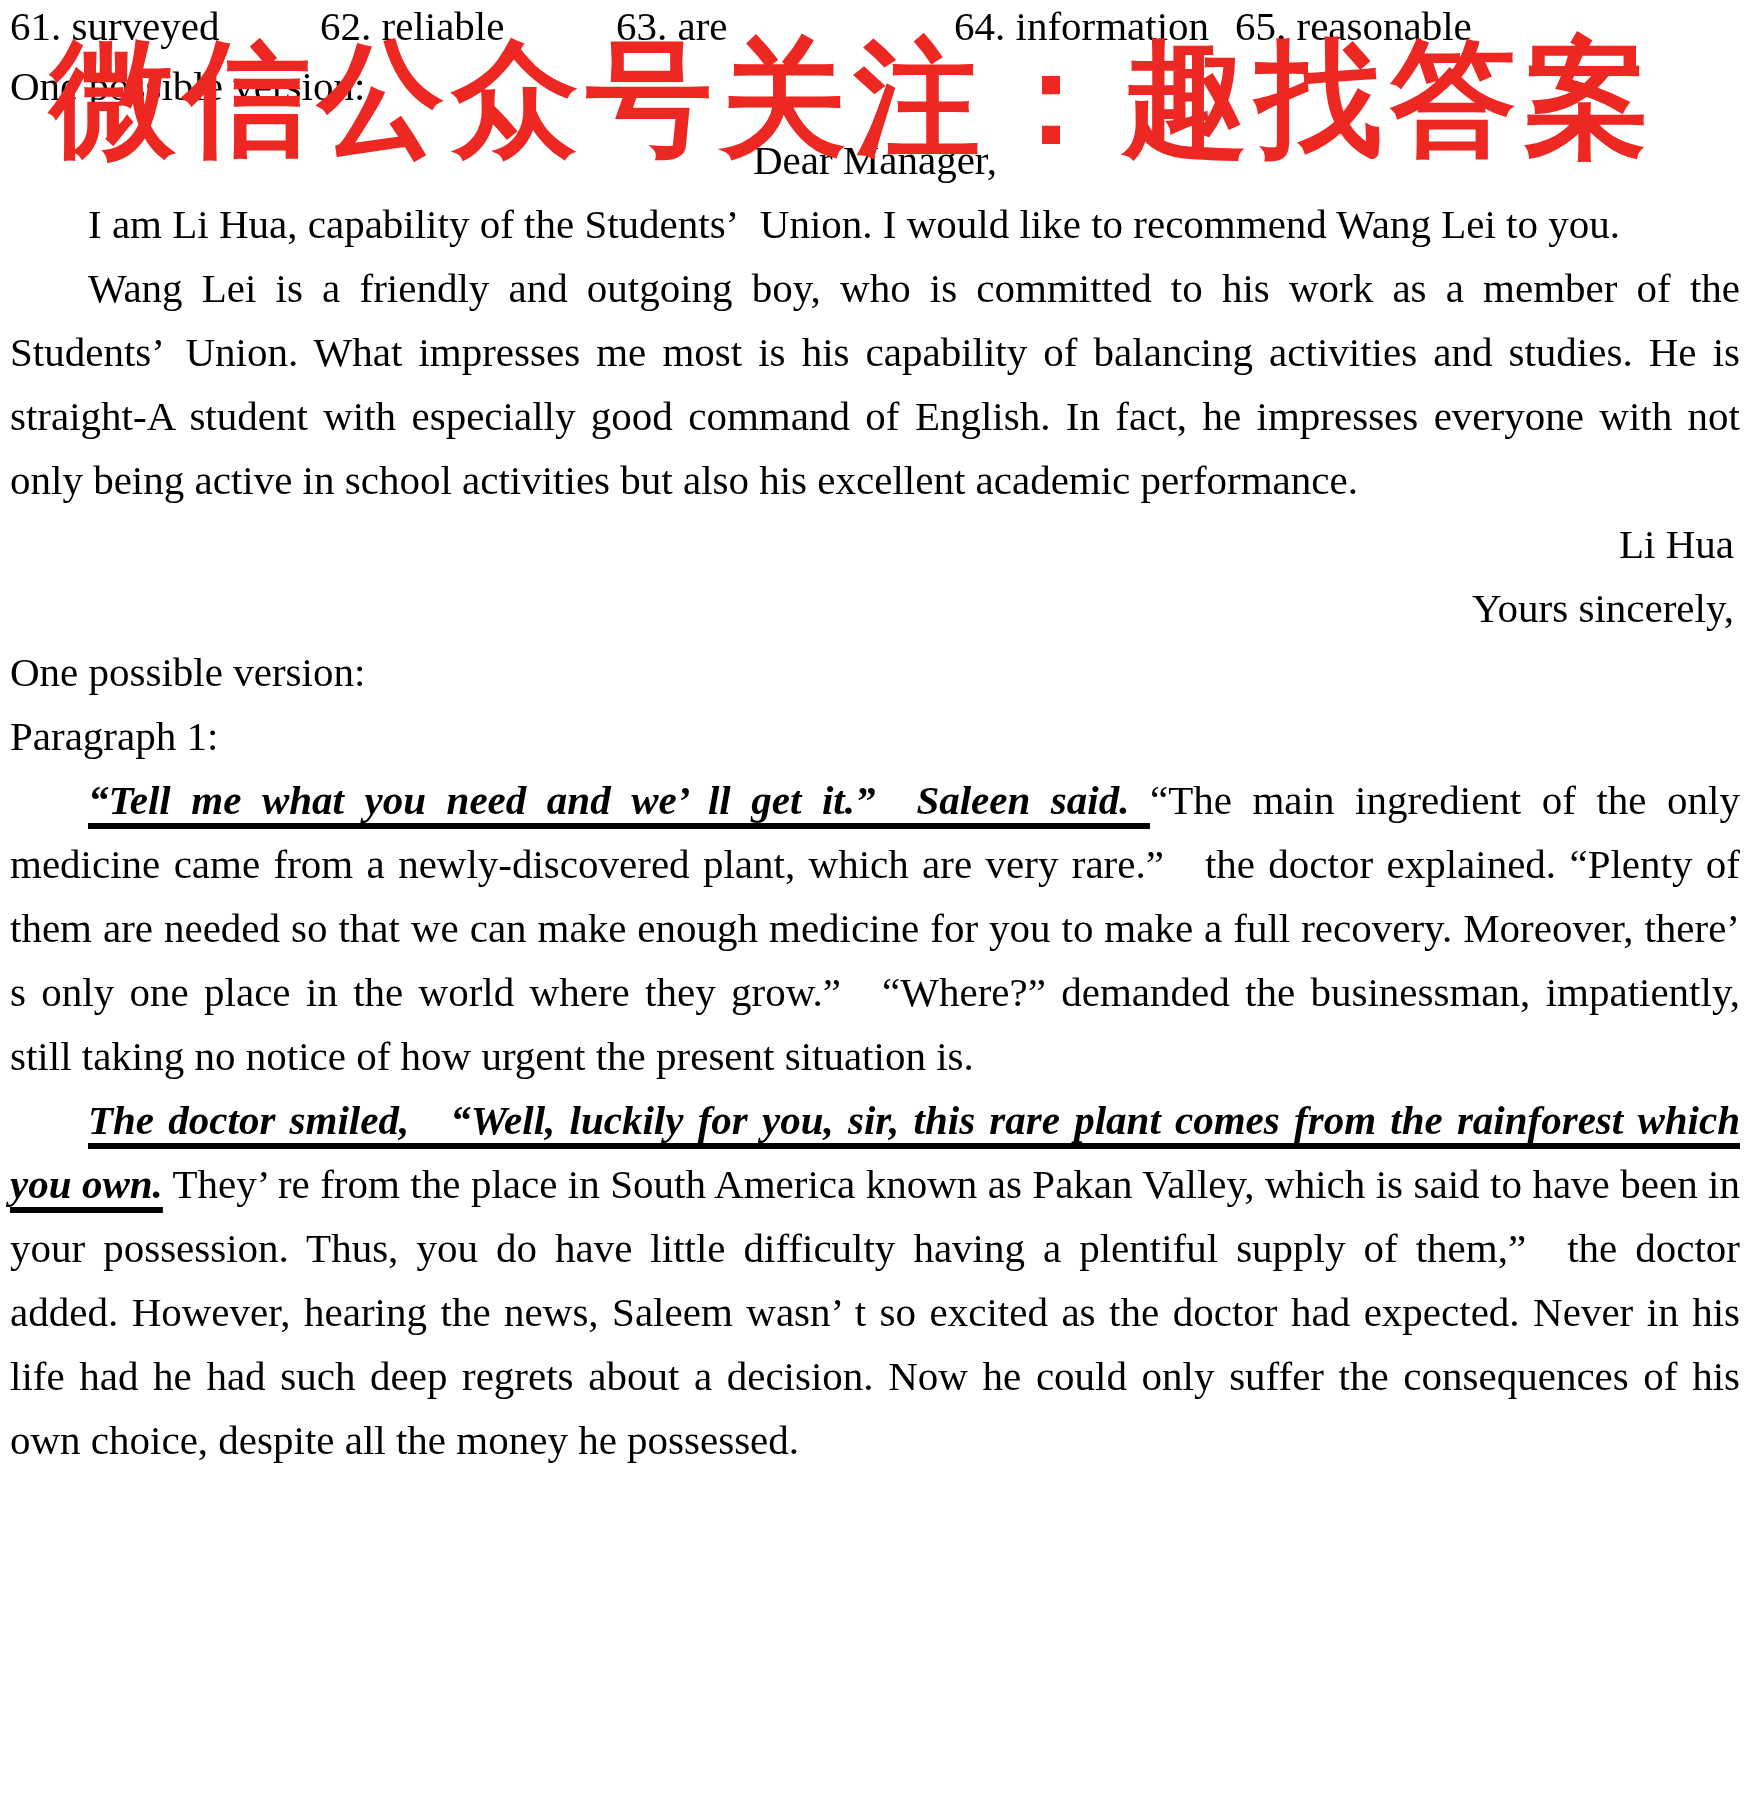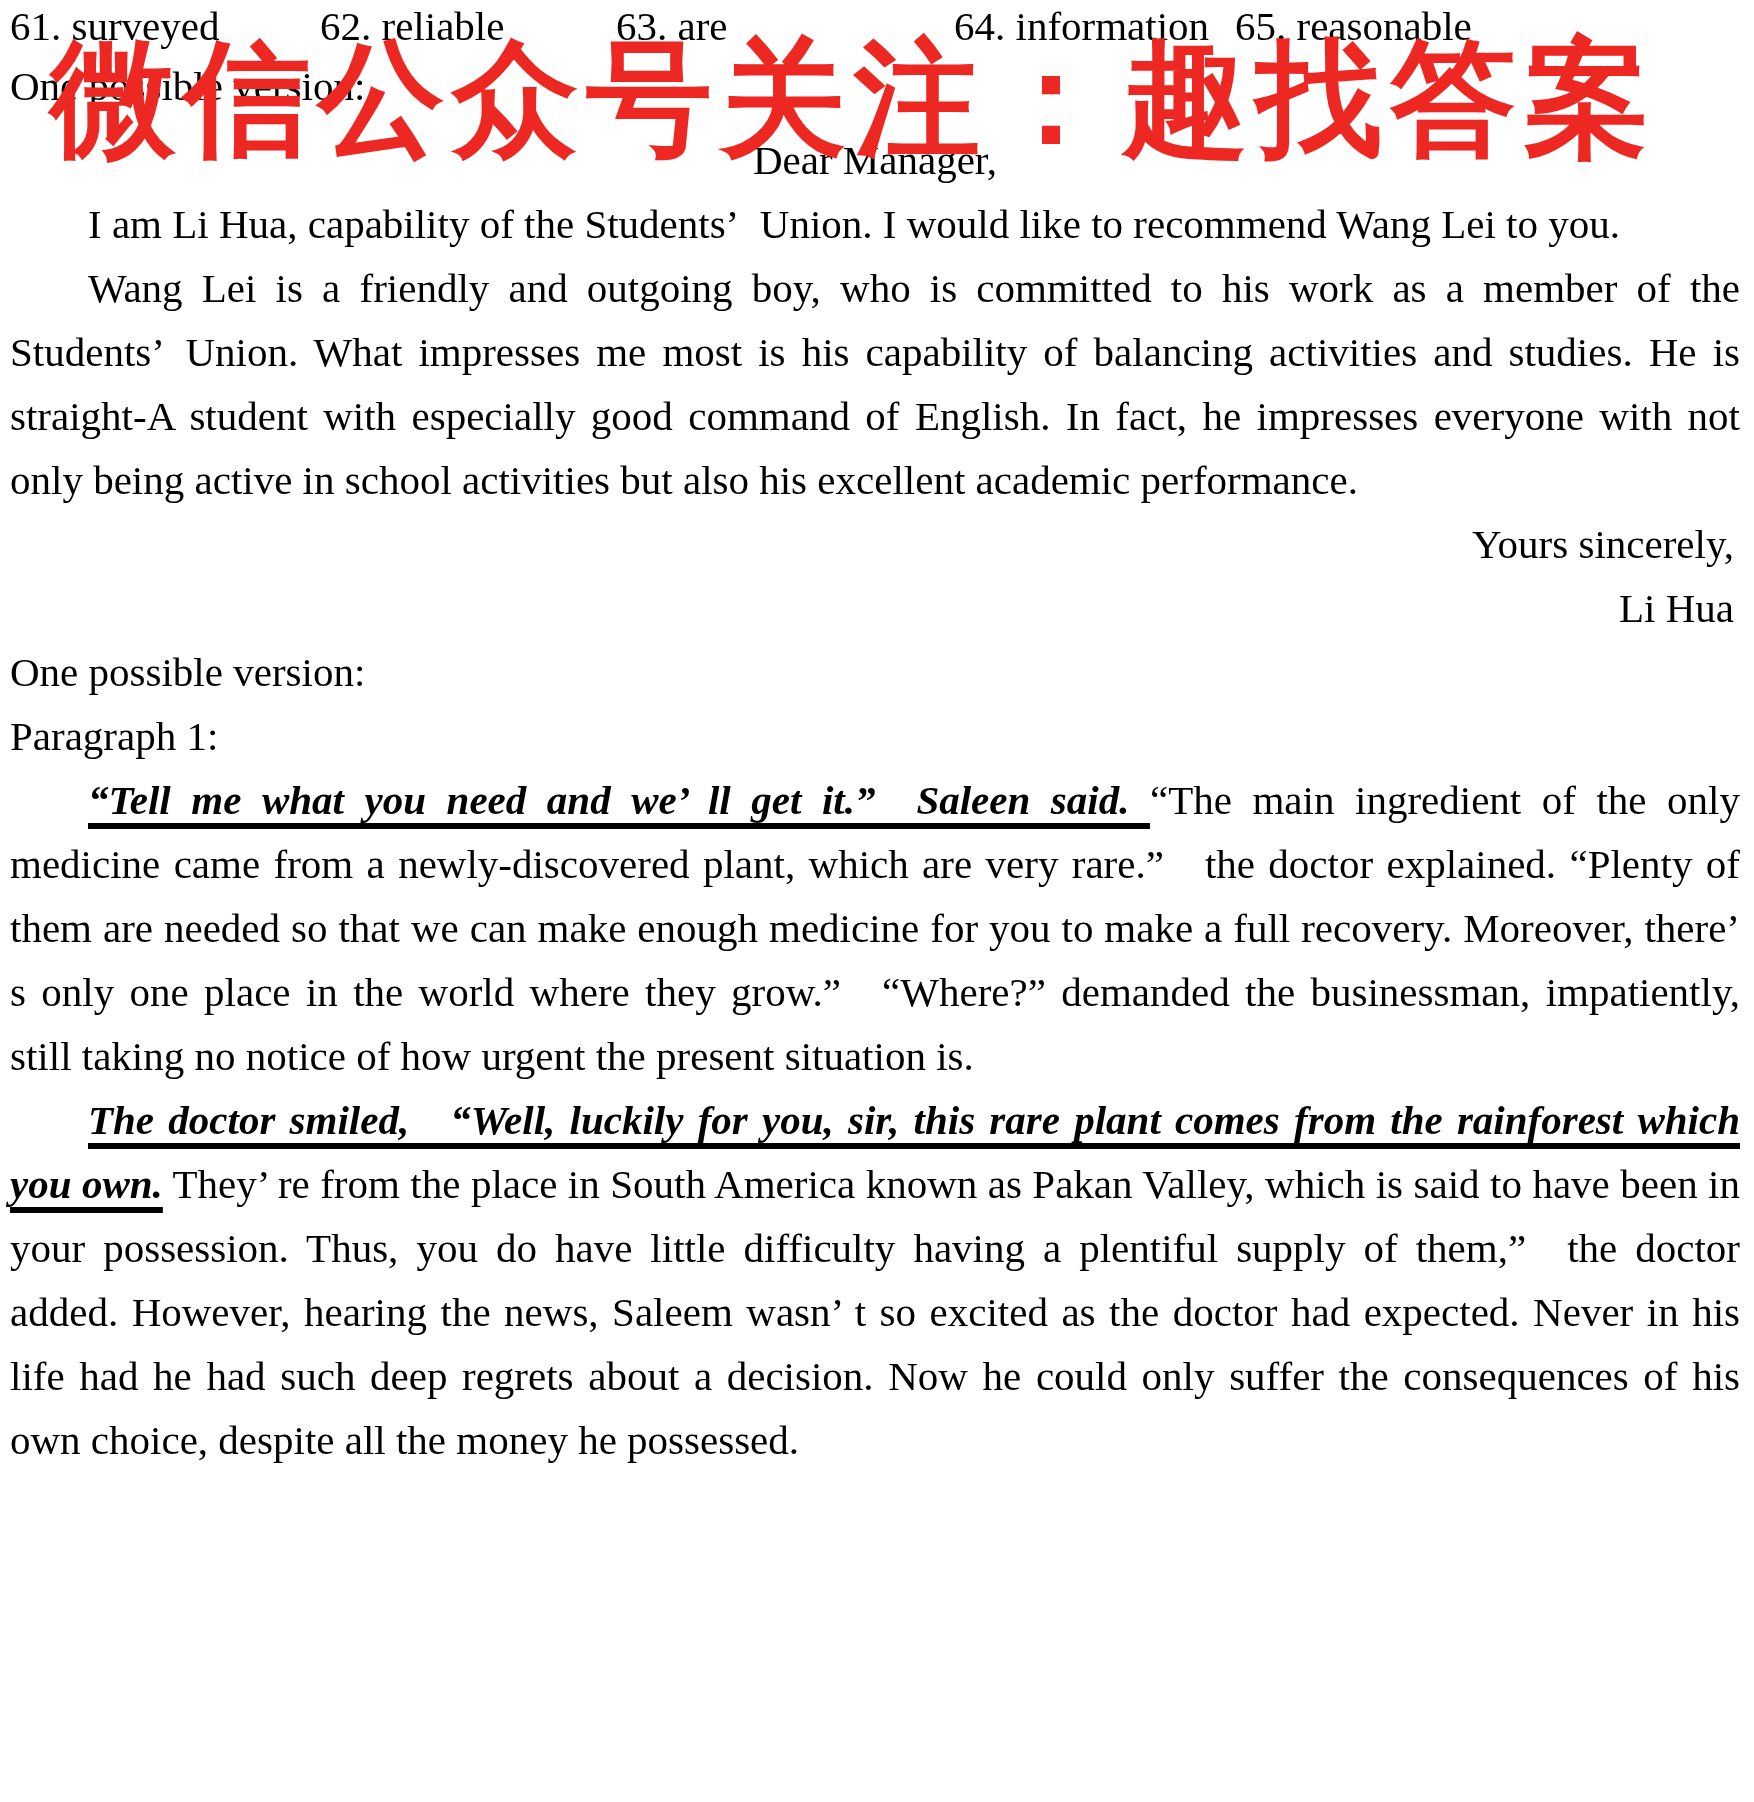--- a/index.html
+++ b/index.html
@@ -60,23 +60,23 @@
 
   <p>One possible version:</p>
 
   <p class="mt10">Dear Manager,</p>
 
   <p class="justify indent">I am Li Hua, capability of the Students’ Union. I would like to recommend Wang Lei to you.</p>
 
   <p class="justify indent">Wang Lei is a friendly and outgoing boy, who is committed to his work as a member of the Students’ Union. What impresses me most is his capability of balancing activities and studies. He is straight-A student with especially good command of English. In fact, he impresses everyone with not only being active in school activities but also his excellent academic performance.</p>
 
 
+  <p class="right">Li Hua</p>
+
   <p class="right">Yours sincerely,</p>
-
-  <p class="right">Li Hua</p>
 
   <p>One possible version:</p>
 
   <p>Paragraph 1:</p>
 
   <p class="justify indent"><span class="bq">“Tell me what you need and we’ ll get it.” Saleen said. </span><span>“The main ingredient of the only medicine came from a newly-discovered plant, which are very rare.” the doctor explained. “Plenty of them are needed so that we can make enough medicine for you to make a full recovery. Moreover, there’ s only one place in the world where they grow.” “Where?” demanded the businessman, impatiently, still taking no notice of how urgent the present situation is.</span></p>
 
 
   <p class="justify indent"><span class="bq">The doctor smiled, “Well, luckily for you, sir, this rare plant comes from the rainforest which you own.</span><span> They’ re from the place in South America known as Pakan Valley, which is said to have been in your possession. Thus, you do have little difficulty having a plentiful supply of them,” the doctor added. However, hearing the news, Saleem wasn’ t so excited as the doctor had expected. Never in his life had he had such deep regrets about a decision. Now he could only suffer the consequences of his own choice, despite all the money he possessed.</span></p>
 

